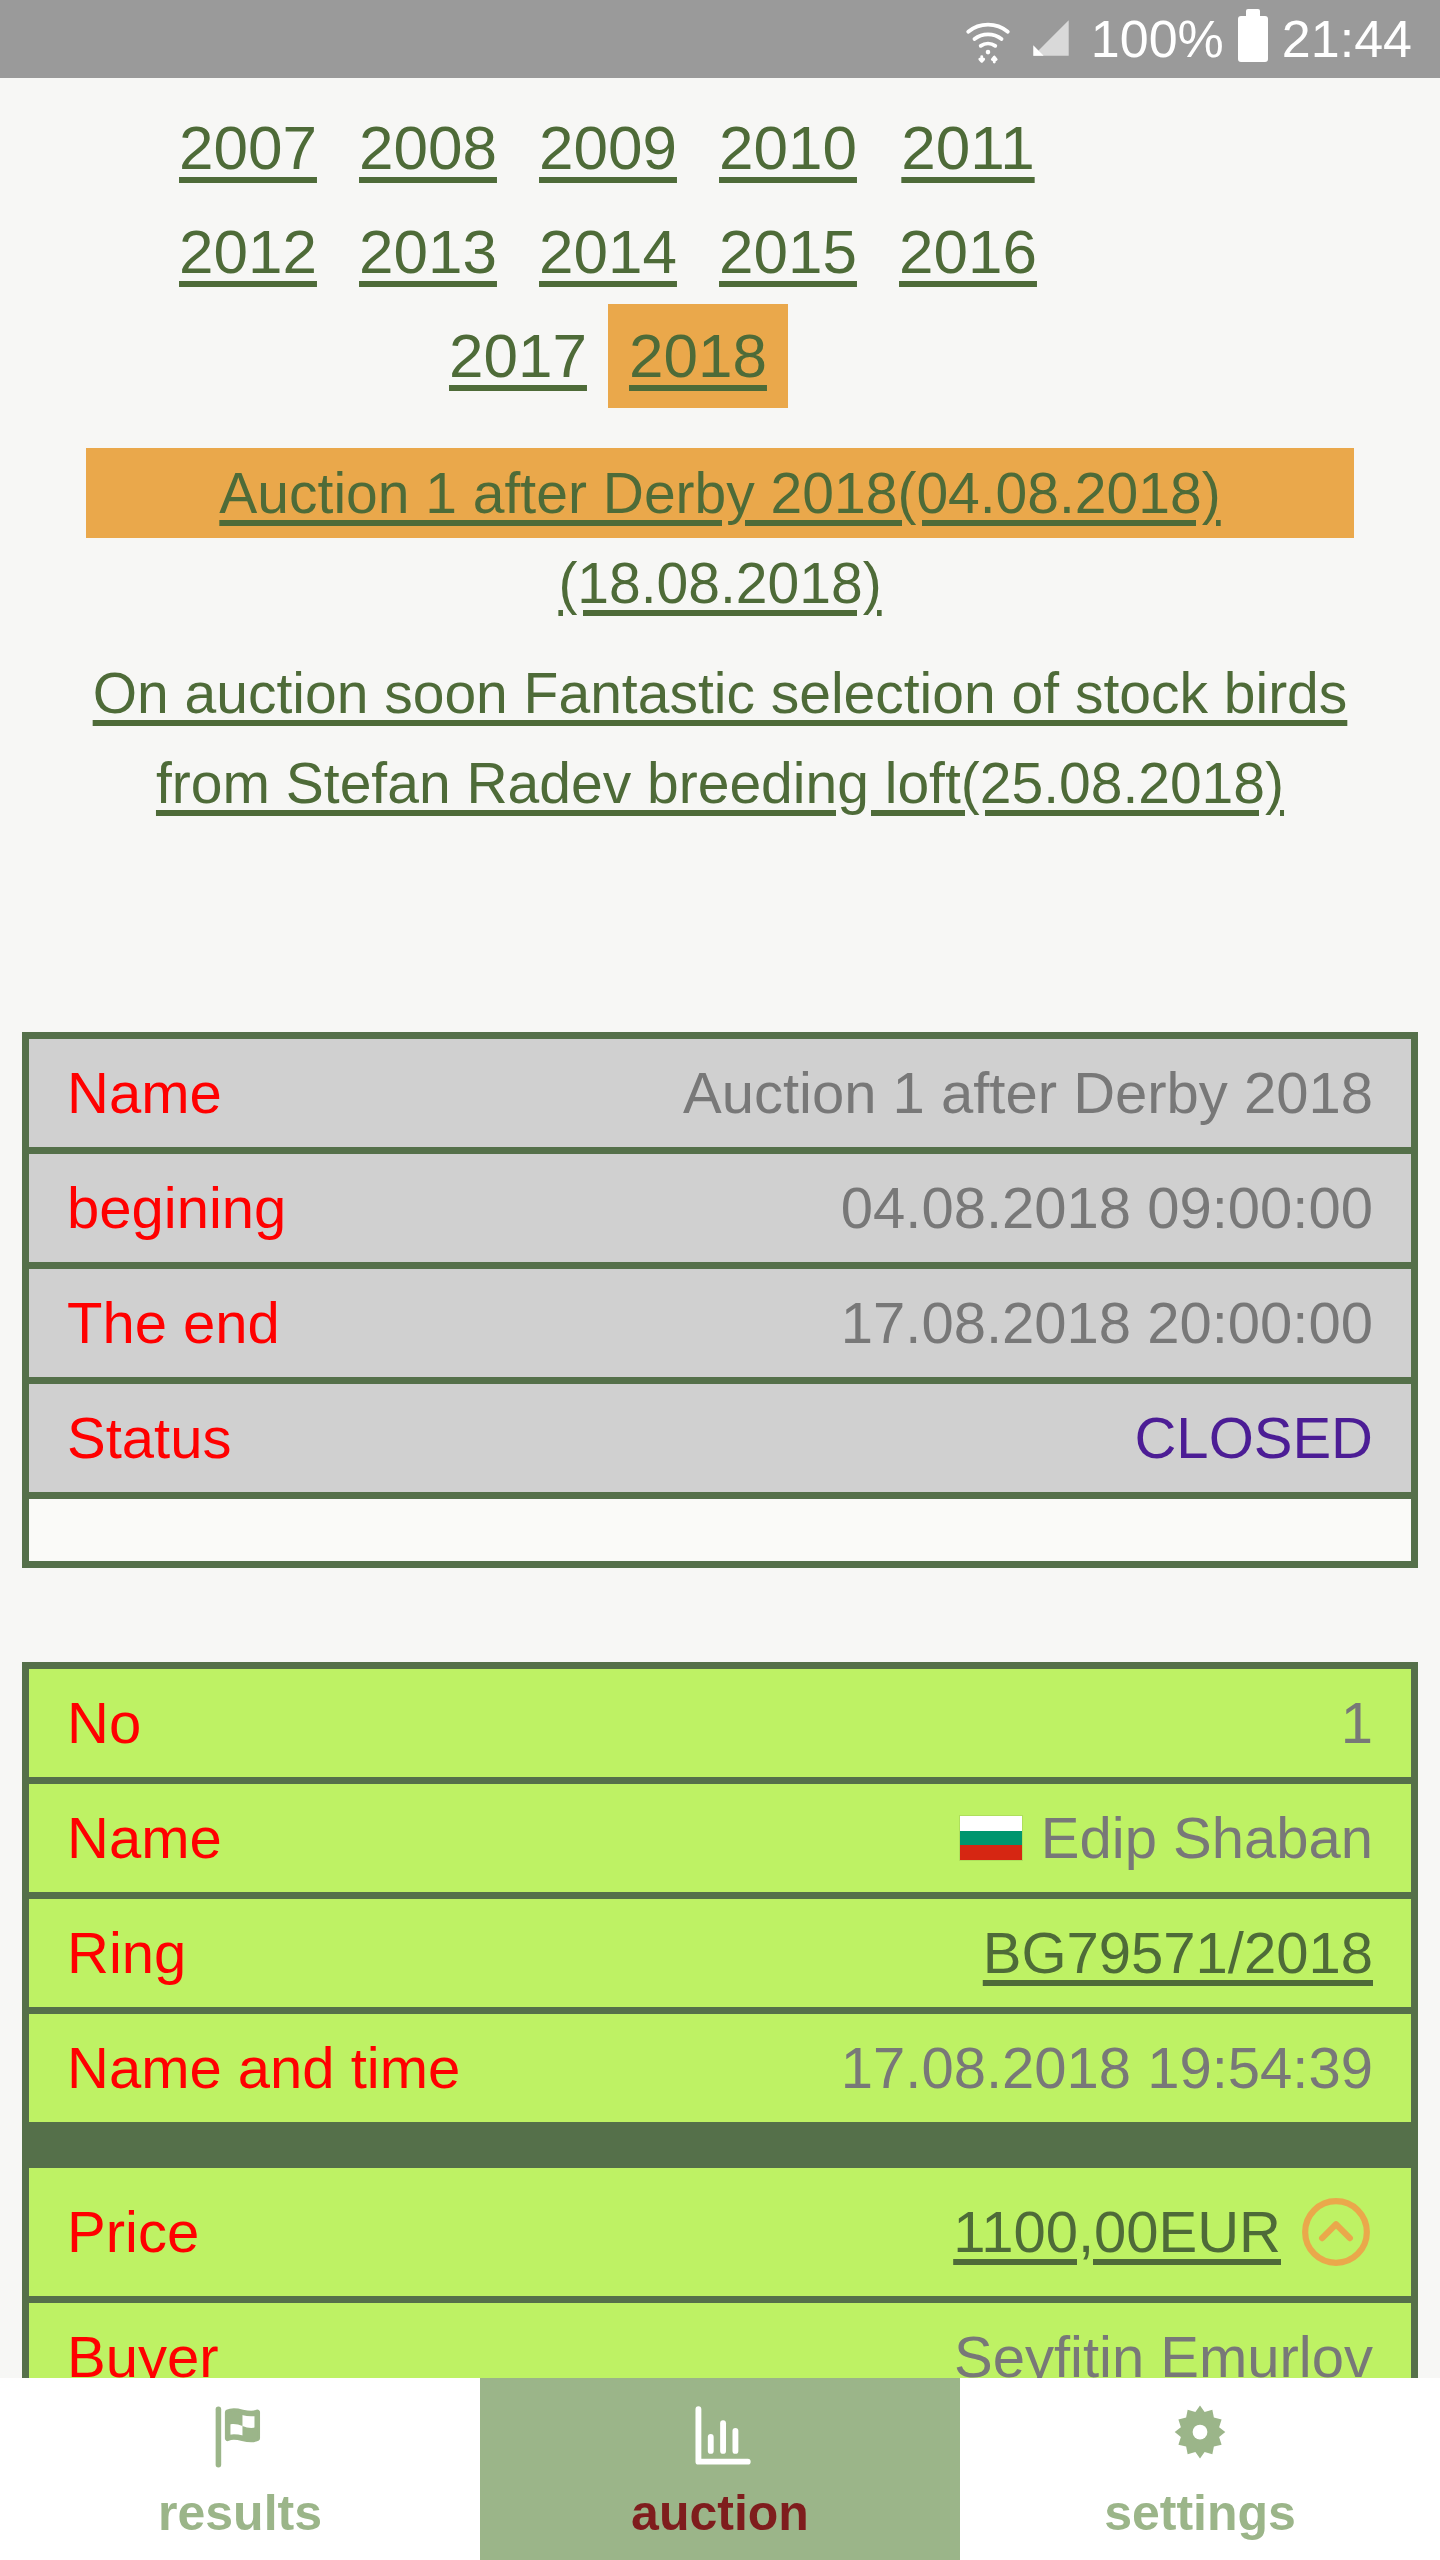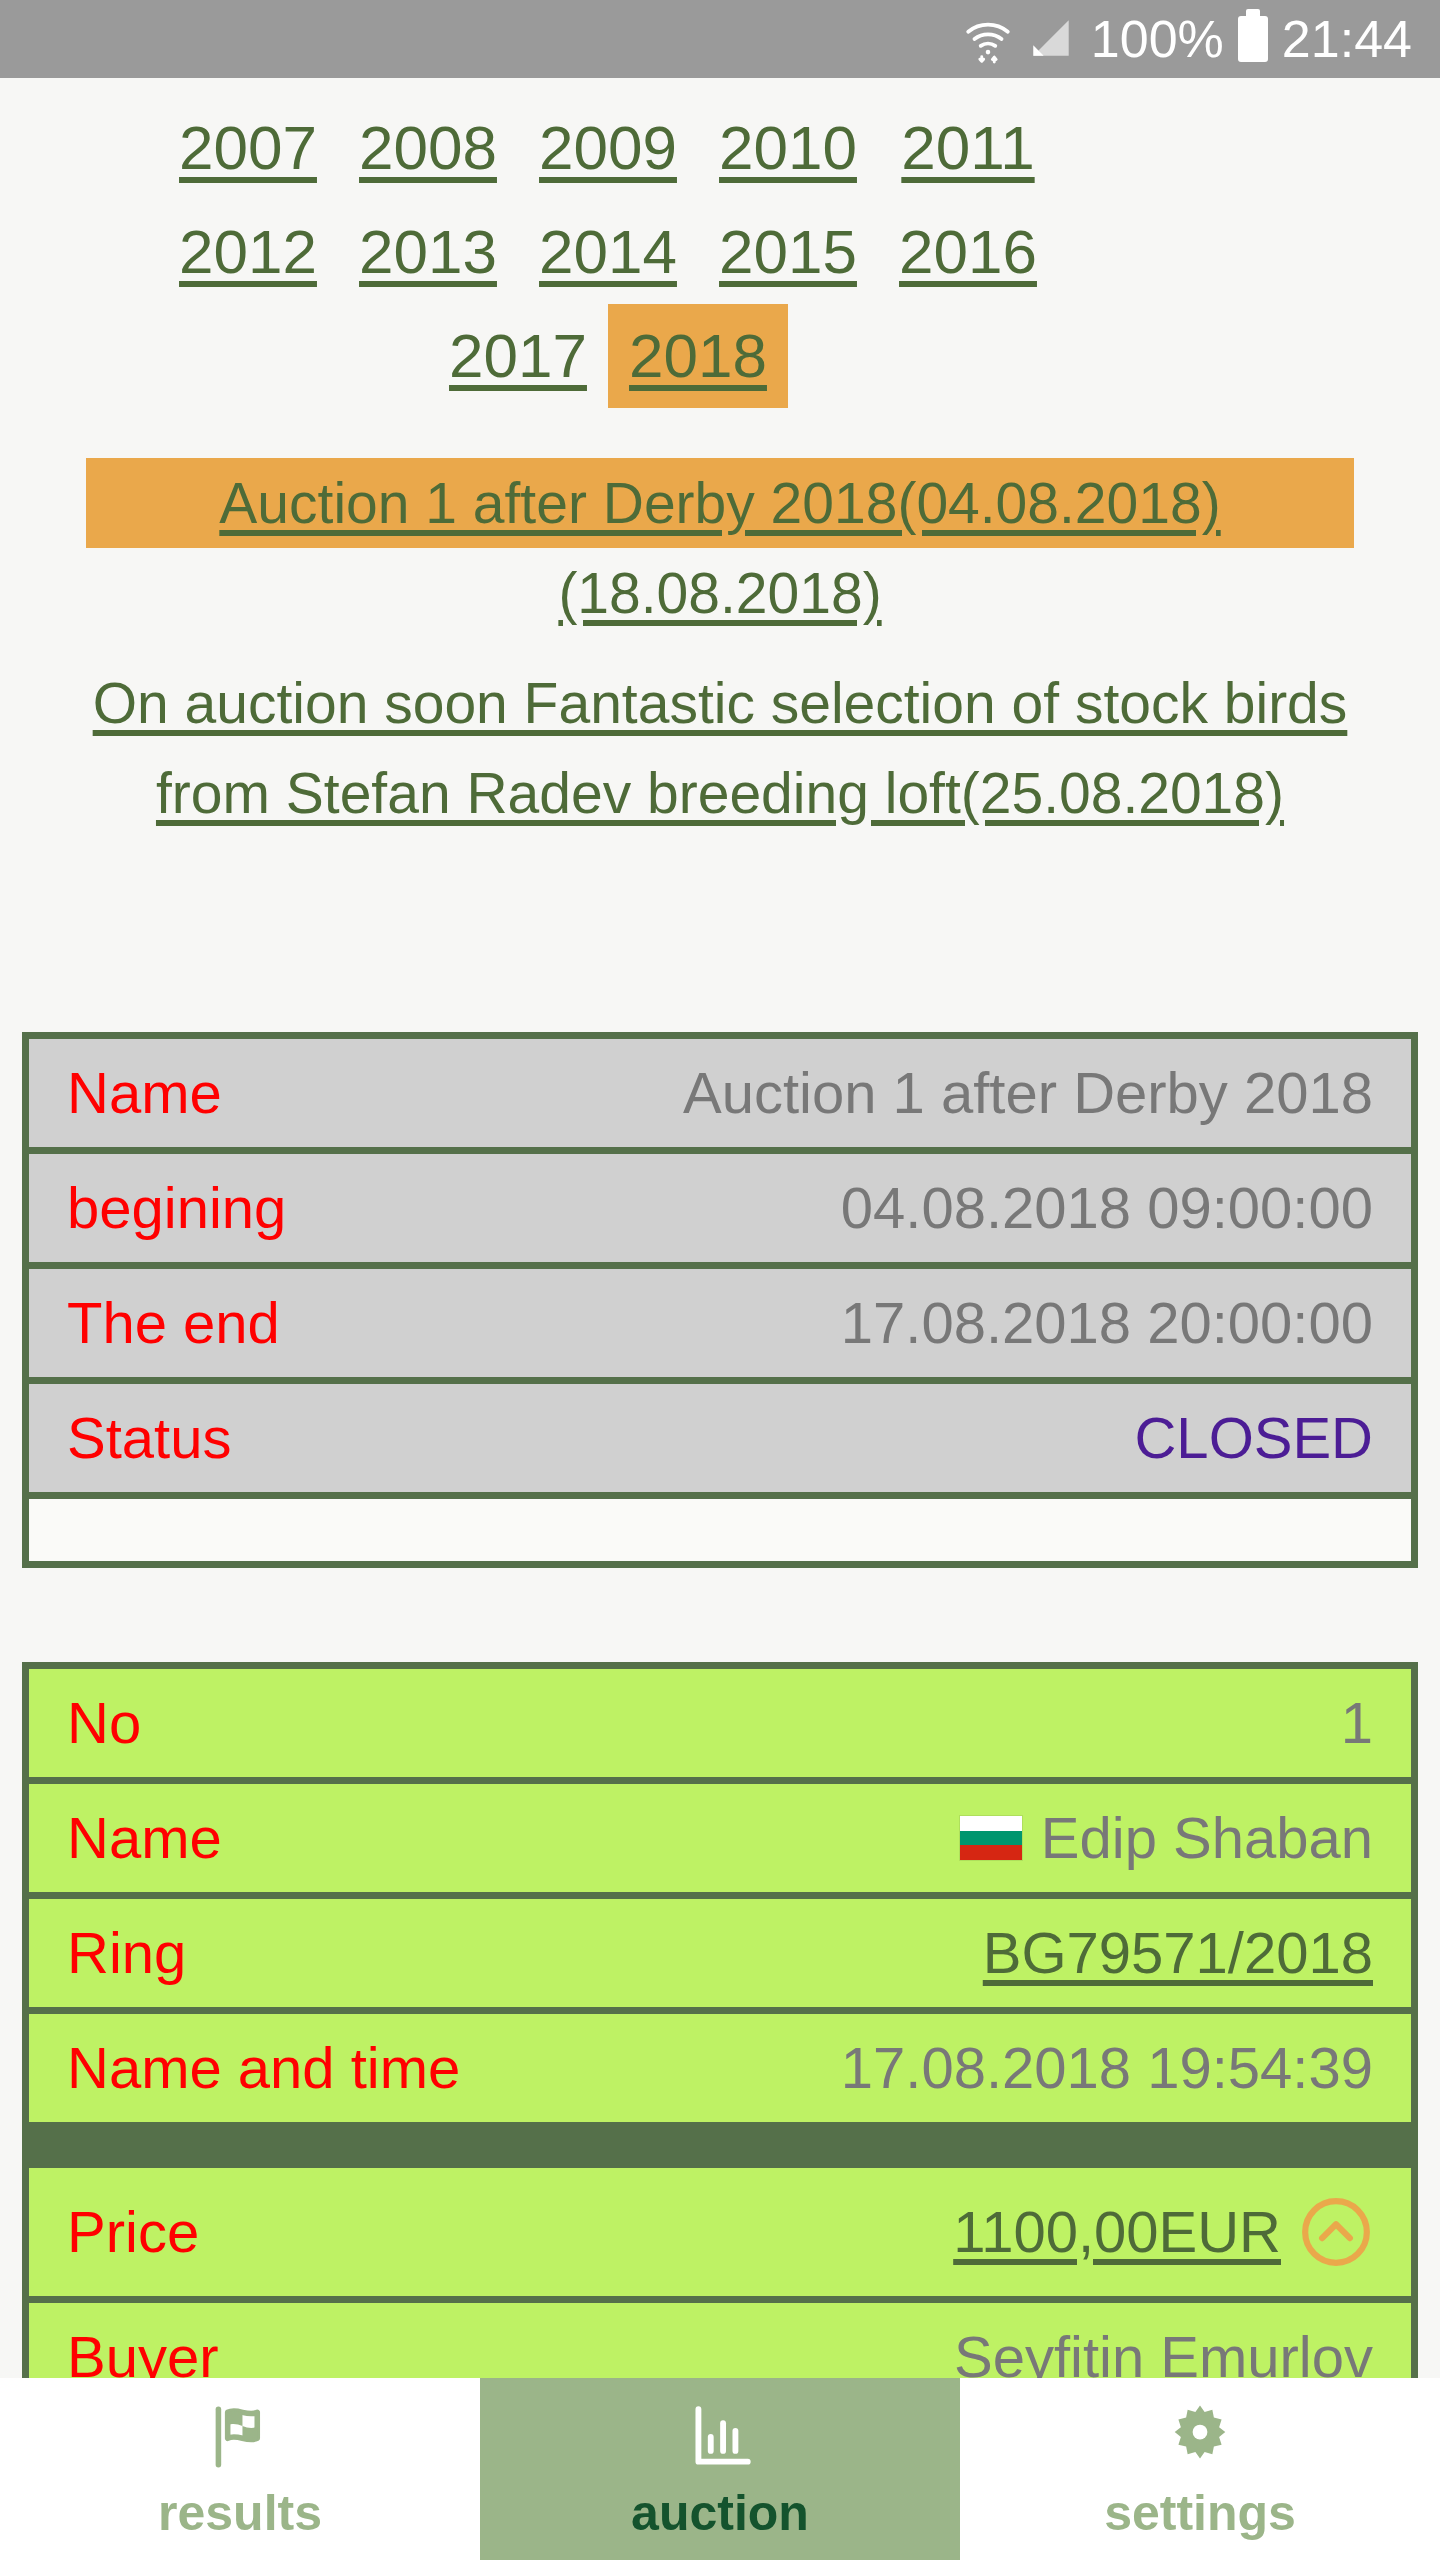--- a/index.html
+++ b/index.html
@@ -30,21 +30,21 @@
   }
   .year {
     font-size:62px; line-height:104px; color:#4E6B38;
     text-decoration:underline; text-decoration-thickness:6px;
     text-underline-offset:8px;
     width:180px; text-align:center; cursor:pointer;
   }
   .year.sel { background:#EAA84B; }
 
   
-  .links { position:absolute; top:458px; left:0; width:1440px; padding:0 86px; }
+  .links { position:absolute; top:448px; left:0; width:1440px; padding:0 86px; }
   .alink {
     display:block; text-align:center; color:#4E6B38; font-size:57px;
     line-height:90px; text-decoration:underline; text-decoration-thickness:6px;
     text-underline-offset:7px; cursor:pointer;
   }
   .alink.hl { background:#EAA84B; }
   .links .gap { height:20px; }
 
   
   .tbl {
@@ -87,21 +87,21 @@
     position:absolute; left:0; bottom:0; width:1440px; height:182px;
     display:flex; background:#FFFFFF;
   }
   .navitem {
     flex:1; display:flex; flex-direction:column; align-items:center;
     justify-content:center; gap:14px; cursor:pointer; background:#FFFFFF;
   }
   .navitem.active { background:#9BB589; }
   .navicon { width:74px; height:74px; display:block; }
   .navlabel { font-size:50px; line-height:1; color:#9BB589;font-weight:bold; }
-  .navitem.active .navlabel { color:#14532d; }
+  .navitem.active .navlabel { color:#7f1d1d; }
 </style>
 </head>
 <body>
 
 <div class="screen">
 
   <div class="statusbar">
     <span class="sb-icon">
       <svg width="50" height="50" viewBox="0 0 24 24" fill="none" stroke="#FFFFFF" stroke-width="1.8" stroke-linecap="round">
         <path d="M2.5 8.5a15 15 0 0 1 19 0"></path>

